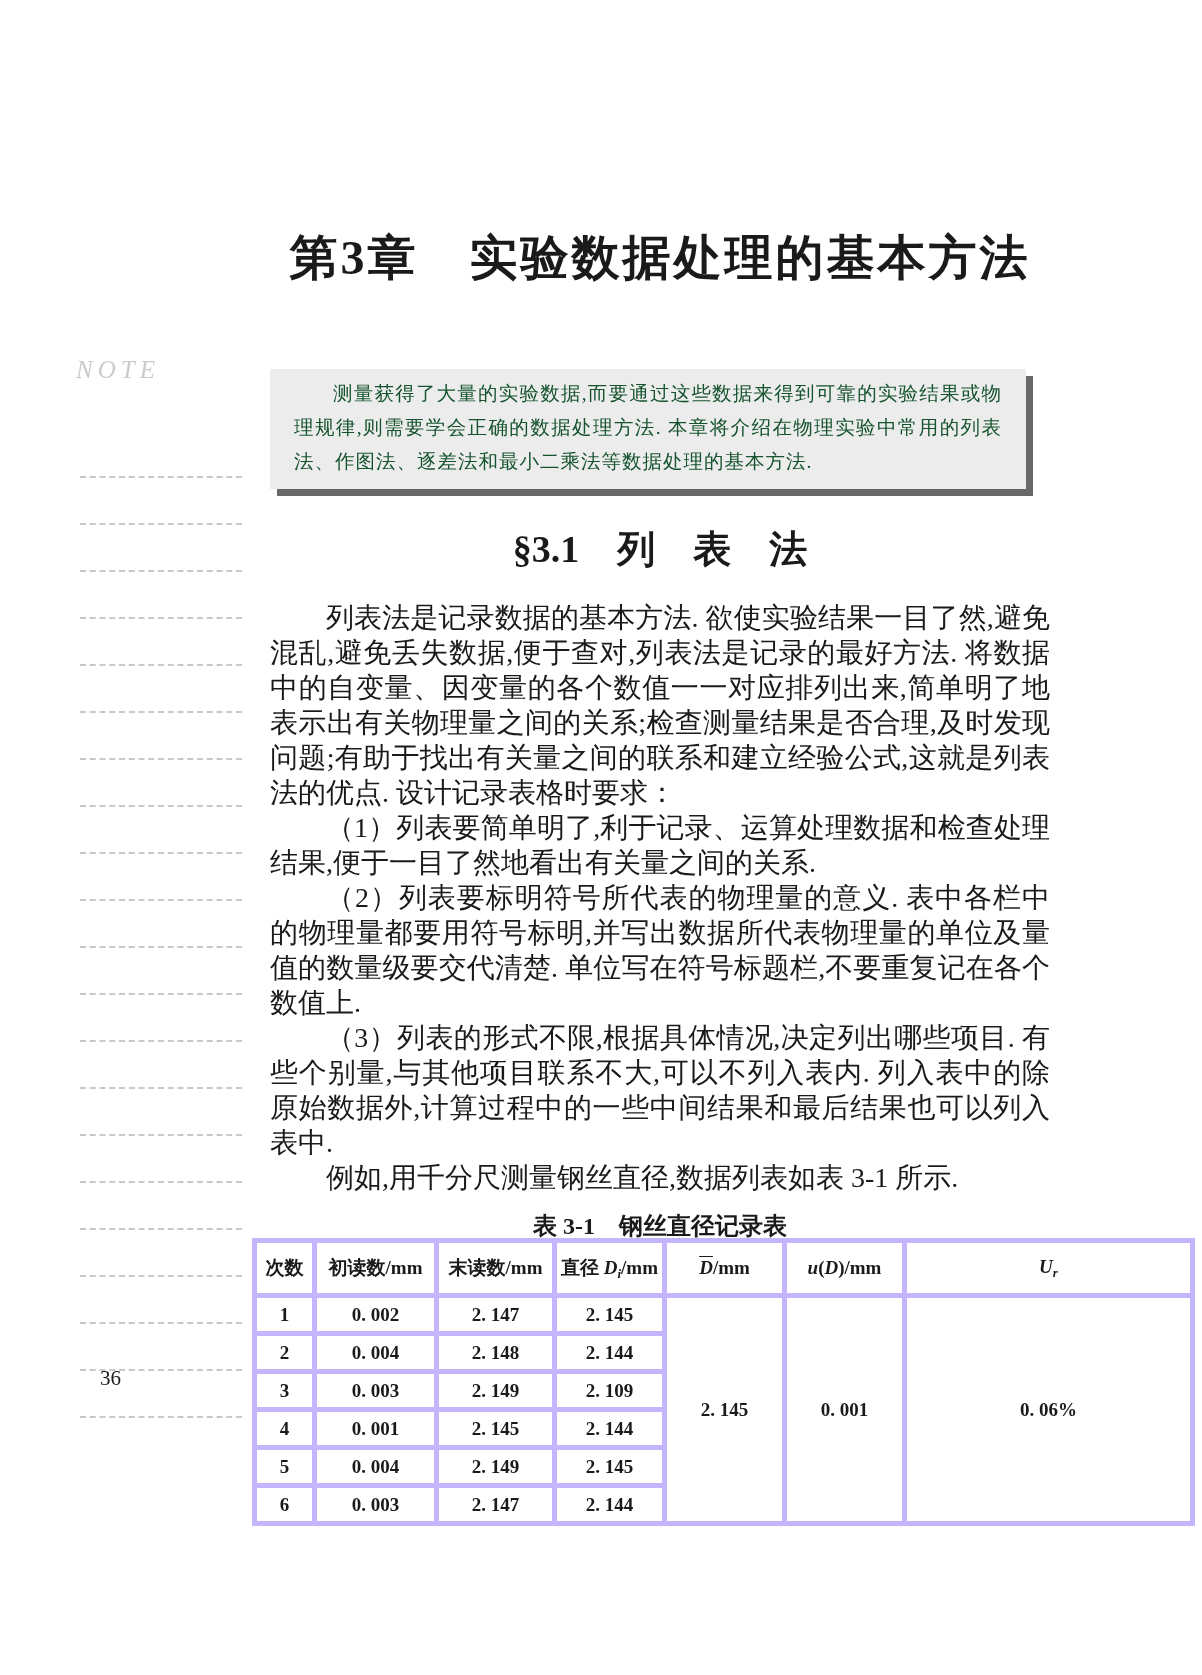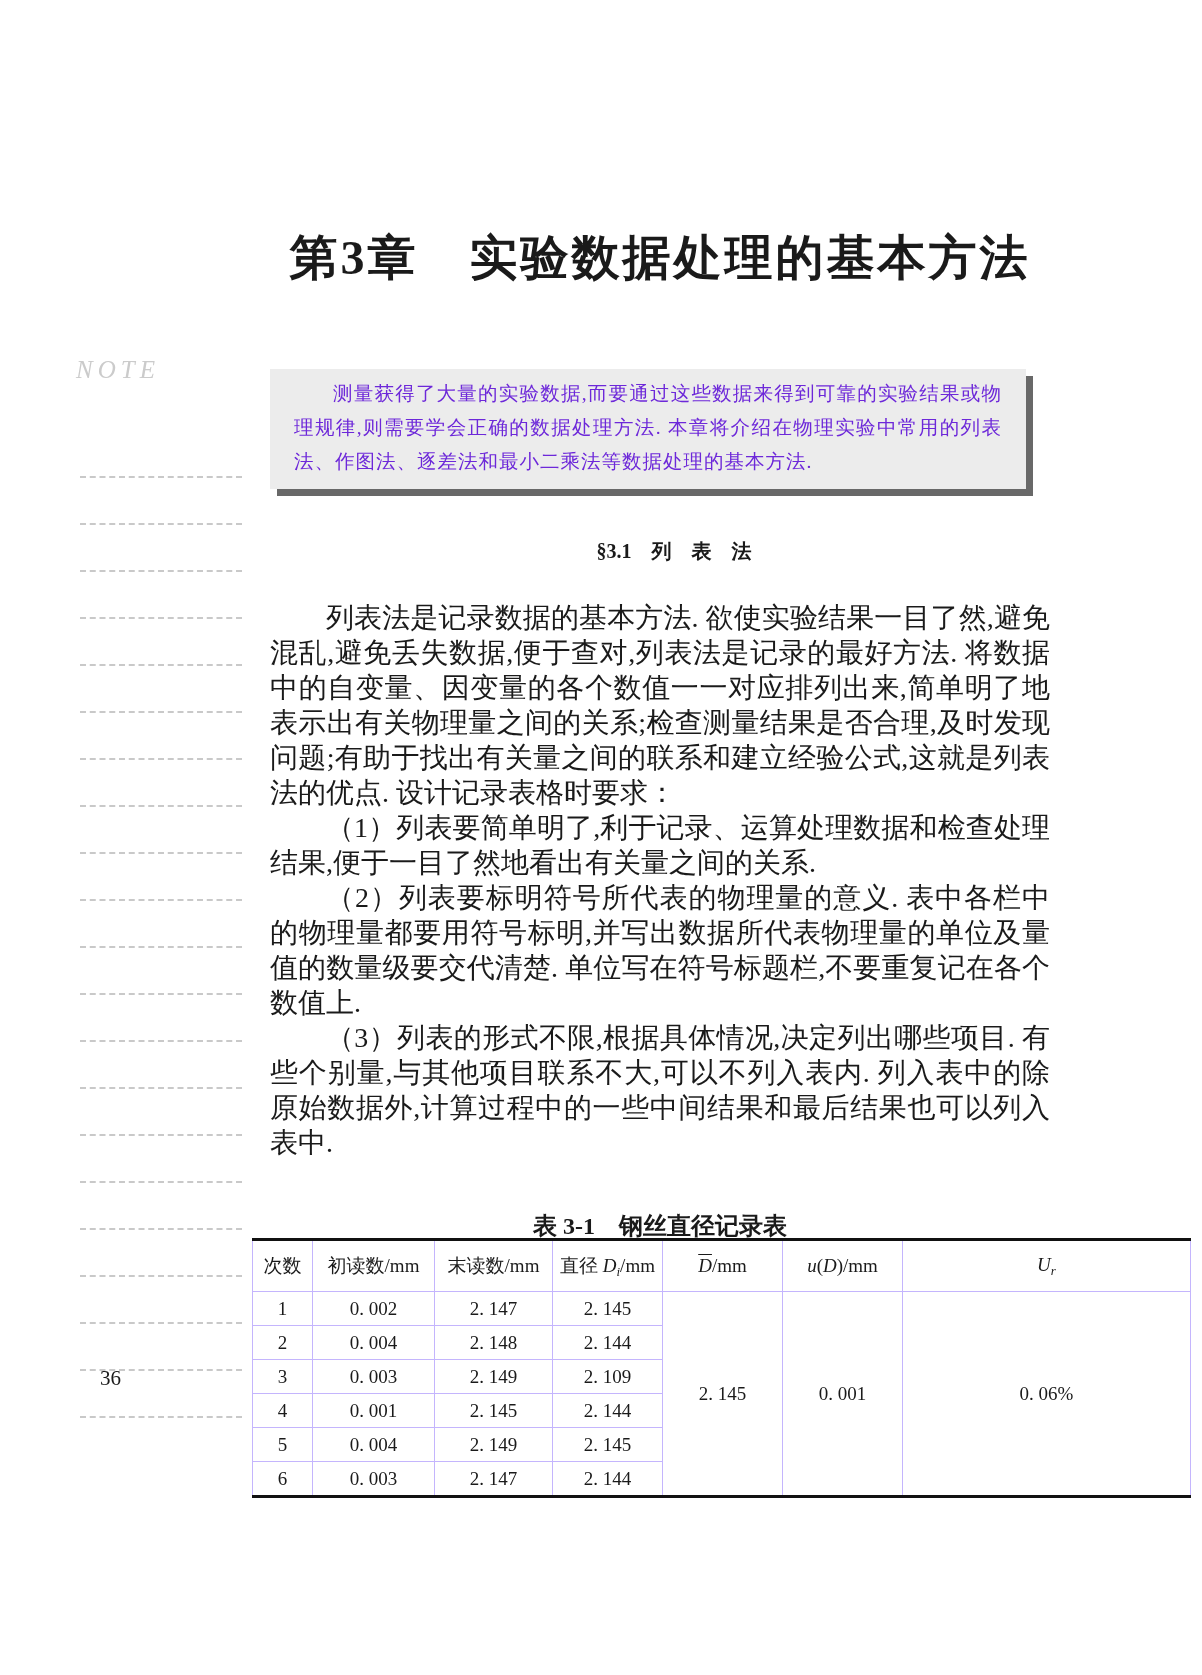--- a/index.html
+++ b/index.html
@@ -20,44 +20,44 @@
   .note-lines{position:absolute;left:80px;top:476px;width:162px;}
   .note-line{height:45px;border-top:2px dashed var(--dash_gray,#c9c9c9);}
   .intro-box{
     position:absolute;left:270px;top:369px;width:708px;
     padding:8px 24px 10px 24px;
     background:var(--box_bg,#ececec);
     box-shadow:7px 7px 0 var(--box_shadow,#686868);
   }
   .intro-box p{
     margin:0;text-indent:2em;text-align:justify;
-    font-size:19.5px;line-height:34px;letter-spacing:1px;color:#6d28d9;
+    font-size:19.5px;line-height:34px;letter-spacing:1px;color:#14532d;
   }
   .section-heading{
-    position:absolute;top:524px;left:270px;width:780px;margin:14px;
-    text-align:center;font-size:20px;font-weight:bold;
+    position:absolute;top:524px;left:270px;width:780px;margin:0;
+    text-align:center;font-size:38px;font-weight:bold;
   }
   .body-text{
     position:absolute;left:270px;top:600px;width:780px;
     font-size:28px;line-height:35px;text-align:justify;
   }
   .body-text p{margin:0;text-indent:2em;}
   .table-caption{
     position:absolute;top:1210px;left:270px;width:780px;
     text-align:center;font-size:24px;font-weight:bold;
   }
   table.data-table{
     position:absolute;left:252px;top:1238px;width:938px;
     border-collapse:collapse;table-layout:fixed;
     font-size:19px;
     border:1px solid #222;border-top:3px solid #111;border-bottom:3px solid #111;
   }
   .data-table th,.data-table td{
-    border:1px solid #c4b5fd;text-align:center;vertical-align:middle;
-    padding:0;font-weight:normal;white-space:nowrap;overflow:hidden;
+    border:5px solid #c4b5fd;text-align:center;vertical-align:middle;
+    padding:0;font-weight:bold;white-space:nowrap;overflow:hidden;
   }
   .data-table thead th{height:50px;}
   .data-table tbody td{height:33px;}
   .it{font-style:italic;}
   .itbar{font-style:italic;text-decoration:overline;}
   .sub{font-style:italic;font-size:0.68em;vertical-align:-0.3em;}
   .page-number{position:absolute;left:100px;top:1366px;font-size:21px;}
 </style>
 </head>
 <body>
@@ -95,20 +95,21 @@
     <p>测量获得了大量的实验数据,而要通过这些数据来得到可靠的实验结果或物理规律,则需要学会正确的数据处理方法. 本章将介绍在物理实验中常用的列表法、作图法、逐差法和最小二乘法等数据处理的基本方法.</p>
   </div>
 
   <h2 class="section-heading">§3.1　列　表　法</h2>
 
   <div class="body-text" id="paragraphs">
       <p>列表法是记录数据的基本方法. 欲使实验结果一目了然,避免混乱,避免丢失数据,便于查对,列表法是记录的最好方法. 将数据中的自变量、因变量的各个数值一一对应排列出来,简单明了地表示出有关物理量之间的关系;检查测量结果是否合理,及时发现问题;有助于找出有关量之间的联系和建立经验公式,这就是列表法的优点. 设计记录表格时要求：</p>
       <p>（1）列表要简单明了,利于记录、运算处理数据和检查处理结果,便于一目了然地看出有关量之间的关系.</p>
       <p>（2）列表要标明符号所代表的物理量的意义. 表中各栏中的物理量都要用符号标明,并写出数据所代表物理量的单位及量值的数量级要交代清楚. 单位写在符号标题栏,不要重复记在各个数值上.</p>
       <p>（3）列表的形式不限,根据具体情况,决定列出哪些项目. 有些个别量,与其他项目联系不大,可以不列入表内. 列入表中的除原始数据外,计算过程中的一些中间结果和最后结果也可以列入表中.</p>
+      <p>例如,用千分尺测量钢丝直径,数据列表如表 3-1 所示.</p>
     </div>
 
   <div class="table-caption">表 3-1　钢丝直径记录表</div>
 
   <table class="data-table">
     <colgroup>
       <col style="width:60px">
         <col style="width:122px">
         <col style="width:118px">
       <col style="width:110px">

